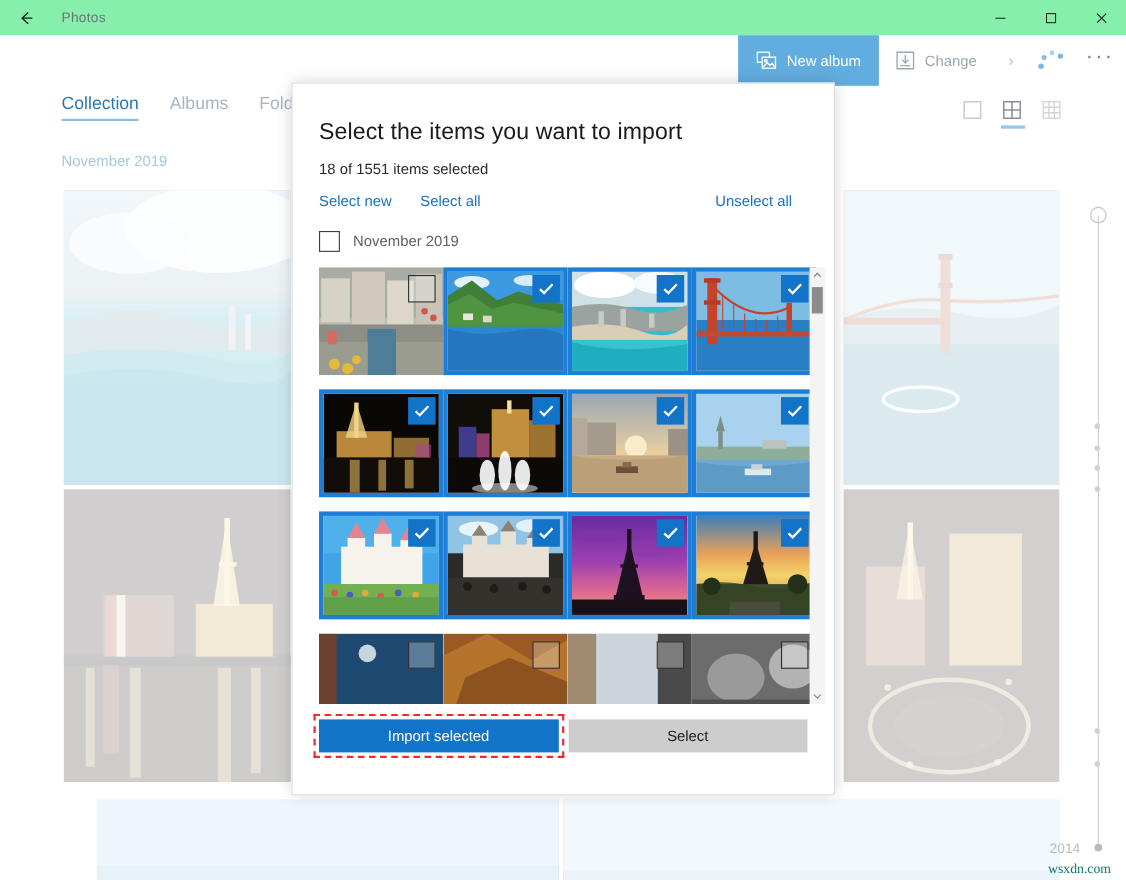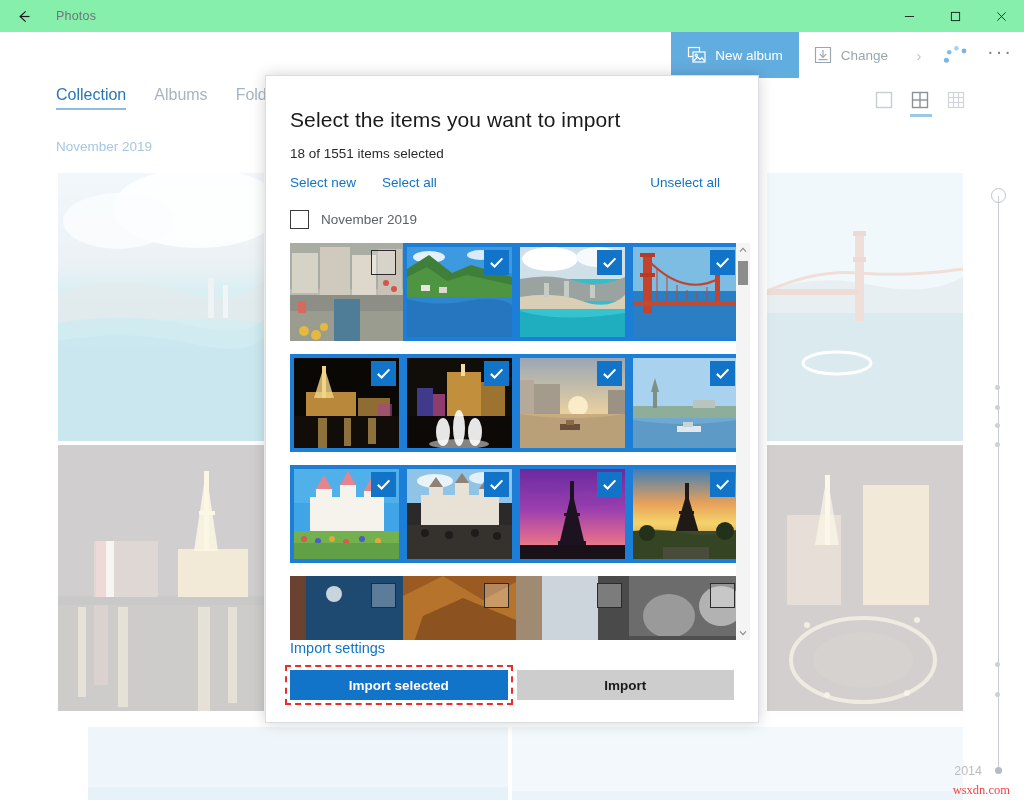--- a/index.html
+++ b/index.html
@@ -144,21 +144,21 @@
     position:absolute; left: 12.5px; bottom: 6px;
     width: 7px; height:7px; border-radius:50%; background:#b6bbc0;
   }
   .scrub-year {
     position:absolute; right: 34px; bottom: 2px;
     font-size: 12.5px; color:#b9bec3;
   }
 
   .watermark {
     position:absolute; right: 14px; bottom: 2px;
-    font-size: 12.5px; color: #ef4444;
+    font-size: 12.5px; color: #0f766e;
     font-family: "Liberation Serif", serif;
   }
 
   
   .modal {
     position: absolute; left: 265px; top: 75px;
     width: 494px; height: 648px;
     background: #ffffff;
     border: 1px solid #d9dde1;
     box-shadow: 0 0 14px rgba(0,0,0,.18);
@@ -239,21 +239,21 @@
   .sb-arrow.down { bottom: 0; }
   .sb-thumb {
     position:absolute; left:2px; width:10px; top: 18px; height: 24px;
     background:#8c8c8c;
   }
 
   .modal-footer { padding: 0 24px 0 24px; }
   .settings-link { color:#1273c4; font-size:14.5px; }
   .settings-sub { font-size:12.5px; color:#3a3a3a; margin-top:3px; }
 
-  .btn-row { display:flex; gap: 9px; margin-top: 14px; margin-bottom: 22px; font-weight: bold; }
+  .btn-row { display:flex; gap: 9px; margin-top: 14px; margin-bottom: 38px; }
   .btn {
     height: 30px; flex: 1;
     display:flex; align-items:center; justify-content:center;
     font-size: 13.5px;
   }
   .btn-primary { background:#1274c8; color:#fff; position:relative; }
   .btn-primary .hl {
     position:absolute; left:-5px; top:-5px; right:-5px; bottom:-5px;
     border: 2.5px dashed #ef2a2a;
   }
@@ -898,24 +898,23 @@
         <div class="sb-thumb"></div>
         <div class="sb-arrow down">
           <svg width="8" height="6" viewBox="0 0 8 6" fill="none" stroke="currentColor" stroke-width="1.1">
               <path d="M1 1.4 L4 4.6 L7 1.4"></path>
             </svg>
         </div>
       </div>
     </div>
 
     <div class="modal-footer">
-      <div class="settings-link">Import settings</div>
       <div class="btn-row">
         <div class="btn btn-primary">
           <span>Import selected</span>
           <span class="hl"></span>
         </div>
-        <div class="btn btn-secondary">Import</div>
+        <div class="btn btn-secondary">Select</div>
       </div>
     </div>
 
   </div>
 </div>
 
 </body></html>

